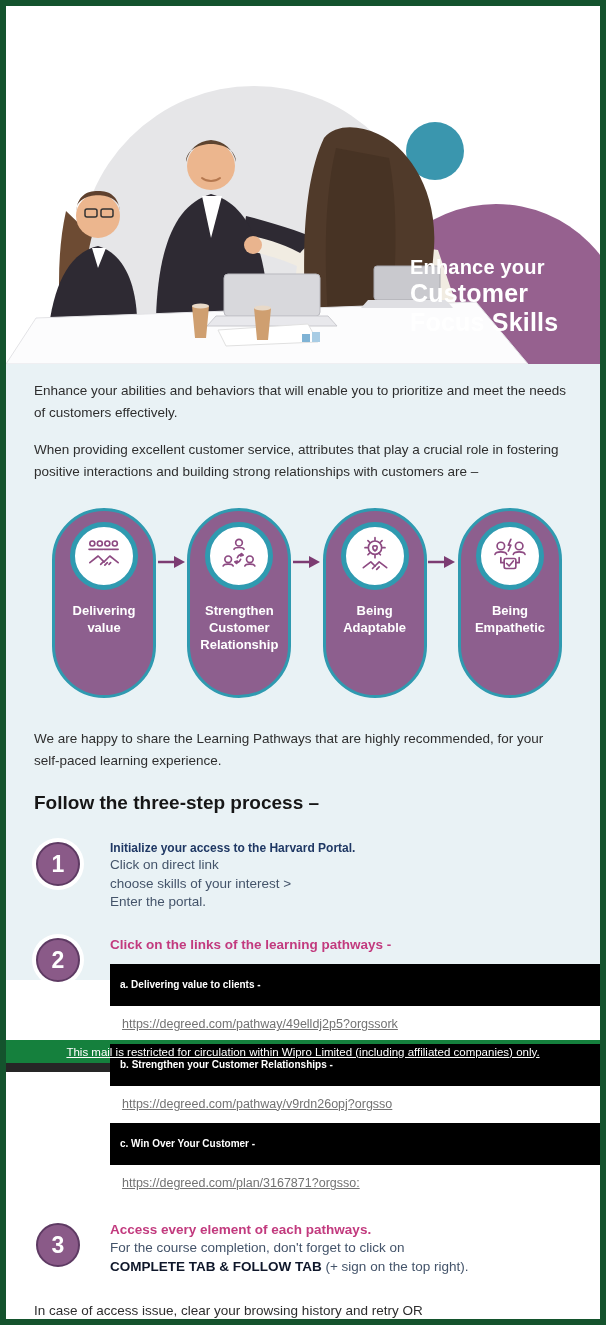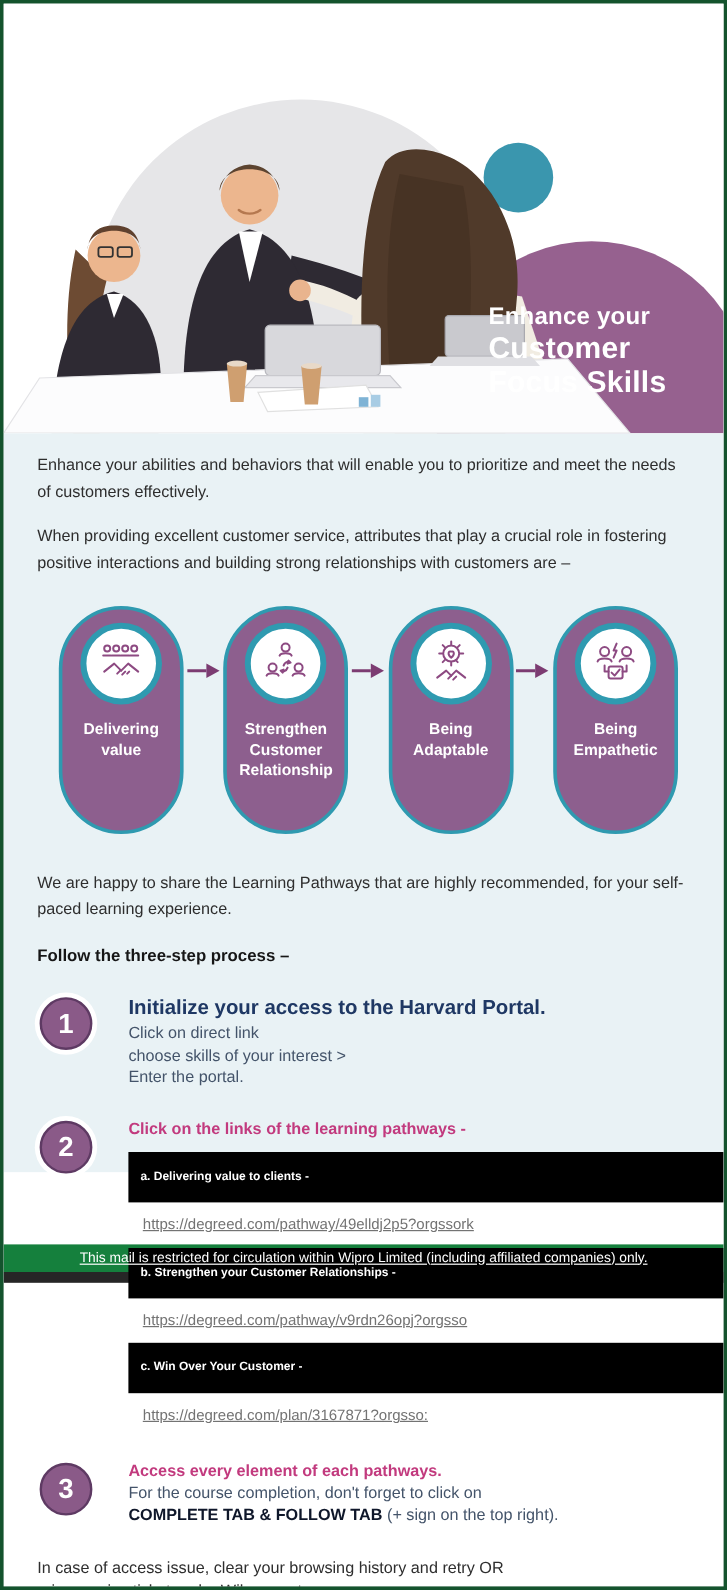--- a/index.html
+++ b/index.html
@@ -1,18 +1,18 @@
 <!DOCTYPE html>
 <html><head>
 <meta charset="utf-8">
 <style>
   * { margin:0; padding:0; box-sizing:border-box; }
   body { font-family:"Liberation Sans", sans-serif; background:#fff; }
   .page {
-    width:606px; height:1325px; border:3px solid #14532d;
+    width:606px; height:1325px; border:6px solid #14532d;
     background:#fff; overflow:hidden; position:relative;
   }
   
   .hero { position:relative; width:100%; height:358px; background:#fff; overflow:hidden; }
   .hero svg { position:absolute; left:0; top:0; }
   .hero-title {
     position:absolute; left:404px; top:250px; color:#fff; line-height:1.16;
     letter-spacing:.2px;
   }
   .hero-title .t1 { font-size:20px; font-weight:600; }
@@ -35,30 +35,30 @@
     border:5px solid #2f9ab0; margin-top:11px;
     display:flex; align-items:center; justify-content:center;
   }
   .cap-label {
     color:#fff; font-weight:bold; font-size:13px; line-height:1.3;
     text-align:center; margin-top:13px; padding:0 22px;
   }
   .arrow-gap { flex:1 1 auto; display:flex; justify-content:center; margin-top:46px; }
   
   .pathways-intro { margin-top:30px; margin-bottom:16px; max-width:552px; }
-  .process-heading { font-weight:bold; color:#161616; font-size:14px; margin-bottom:22px; }
+  .process-heading { font-weight:bold; color:#161616; font-size:19px; margin-bottom:22px; }
   .step { display:flex; margin-bottom:18px; }
   .num-circle {
     flex:0 0 auto; width:44px; height:44px; border-radius:50%;
     background:#8a5a88; border:2px solid #5e3a63; box-shadow:0 0 0 4px #ffffff;
     color:#fff; font-weight:bold; font-size:23px;
     display:flex; align-items:center; justify-content:center; margin-left:2px; margin-top:2px;
   }
   .step-body { margin-left:30px; flex:1 1 auto; }
-  .step-title-navy { font-weight:bold; color:#1f3864; font-size:17px; line-height:1.35; }
+  .step-title-navy { font-weight:bold; color:#1f3864; font-size:12px; line-height:1.35; }
   .step-line { color:#44546a; font-size:13.5px; line-height:1.38; }
   .step-title-pink { font-weight:bold; color:#c23a7e; font-size:13.5px; line-height:1.35; margin-bottom:10px; }
   .banner {
     background:#000000; color:#fff; font-weight:bold; font-size:10px;
     padding:14px 10px; margin-right:-28px; line-height:1.4;
   }
   .link-row { padding:7px 0 9px 12px; }
   .link-row a { color:#737373; font-size:12.5px; text-decoration:underline; }
   .bold-navy { font-weight:bold; color:#0f172a; }
   .note { margin-top:26px; color:#2e2e2e; font-size:13.5px; line-height:1.4; }

